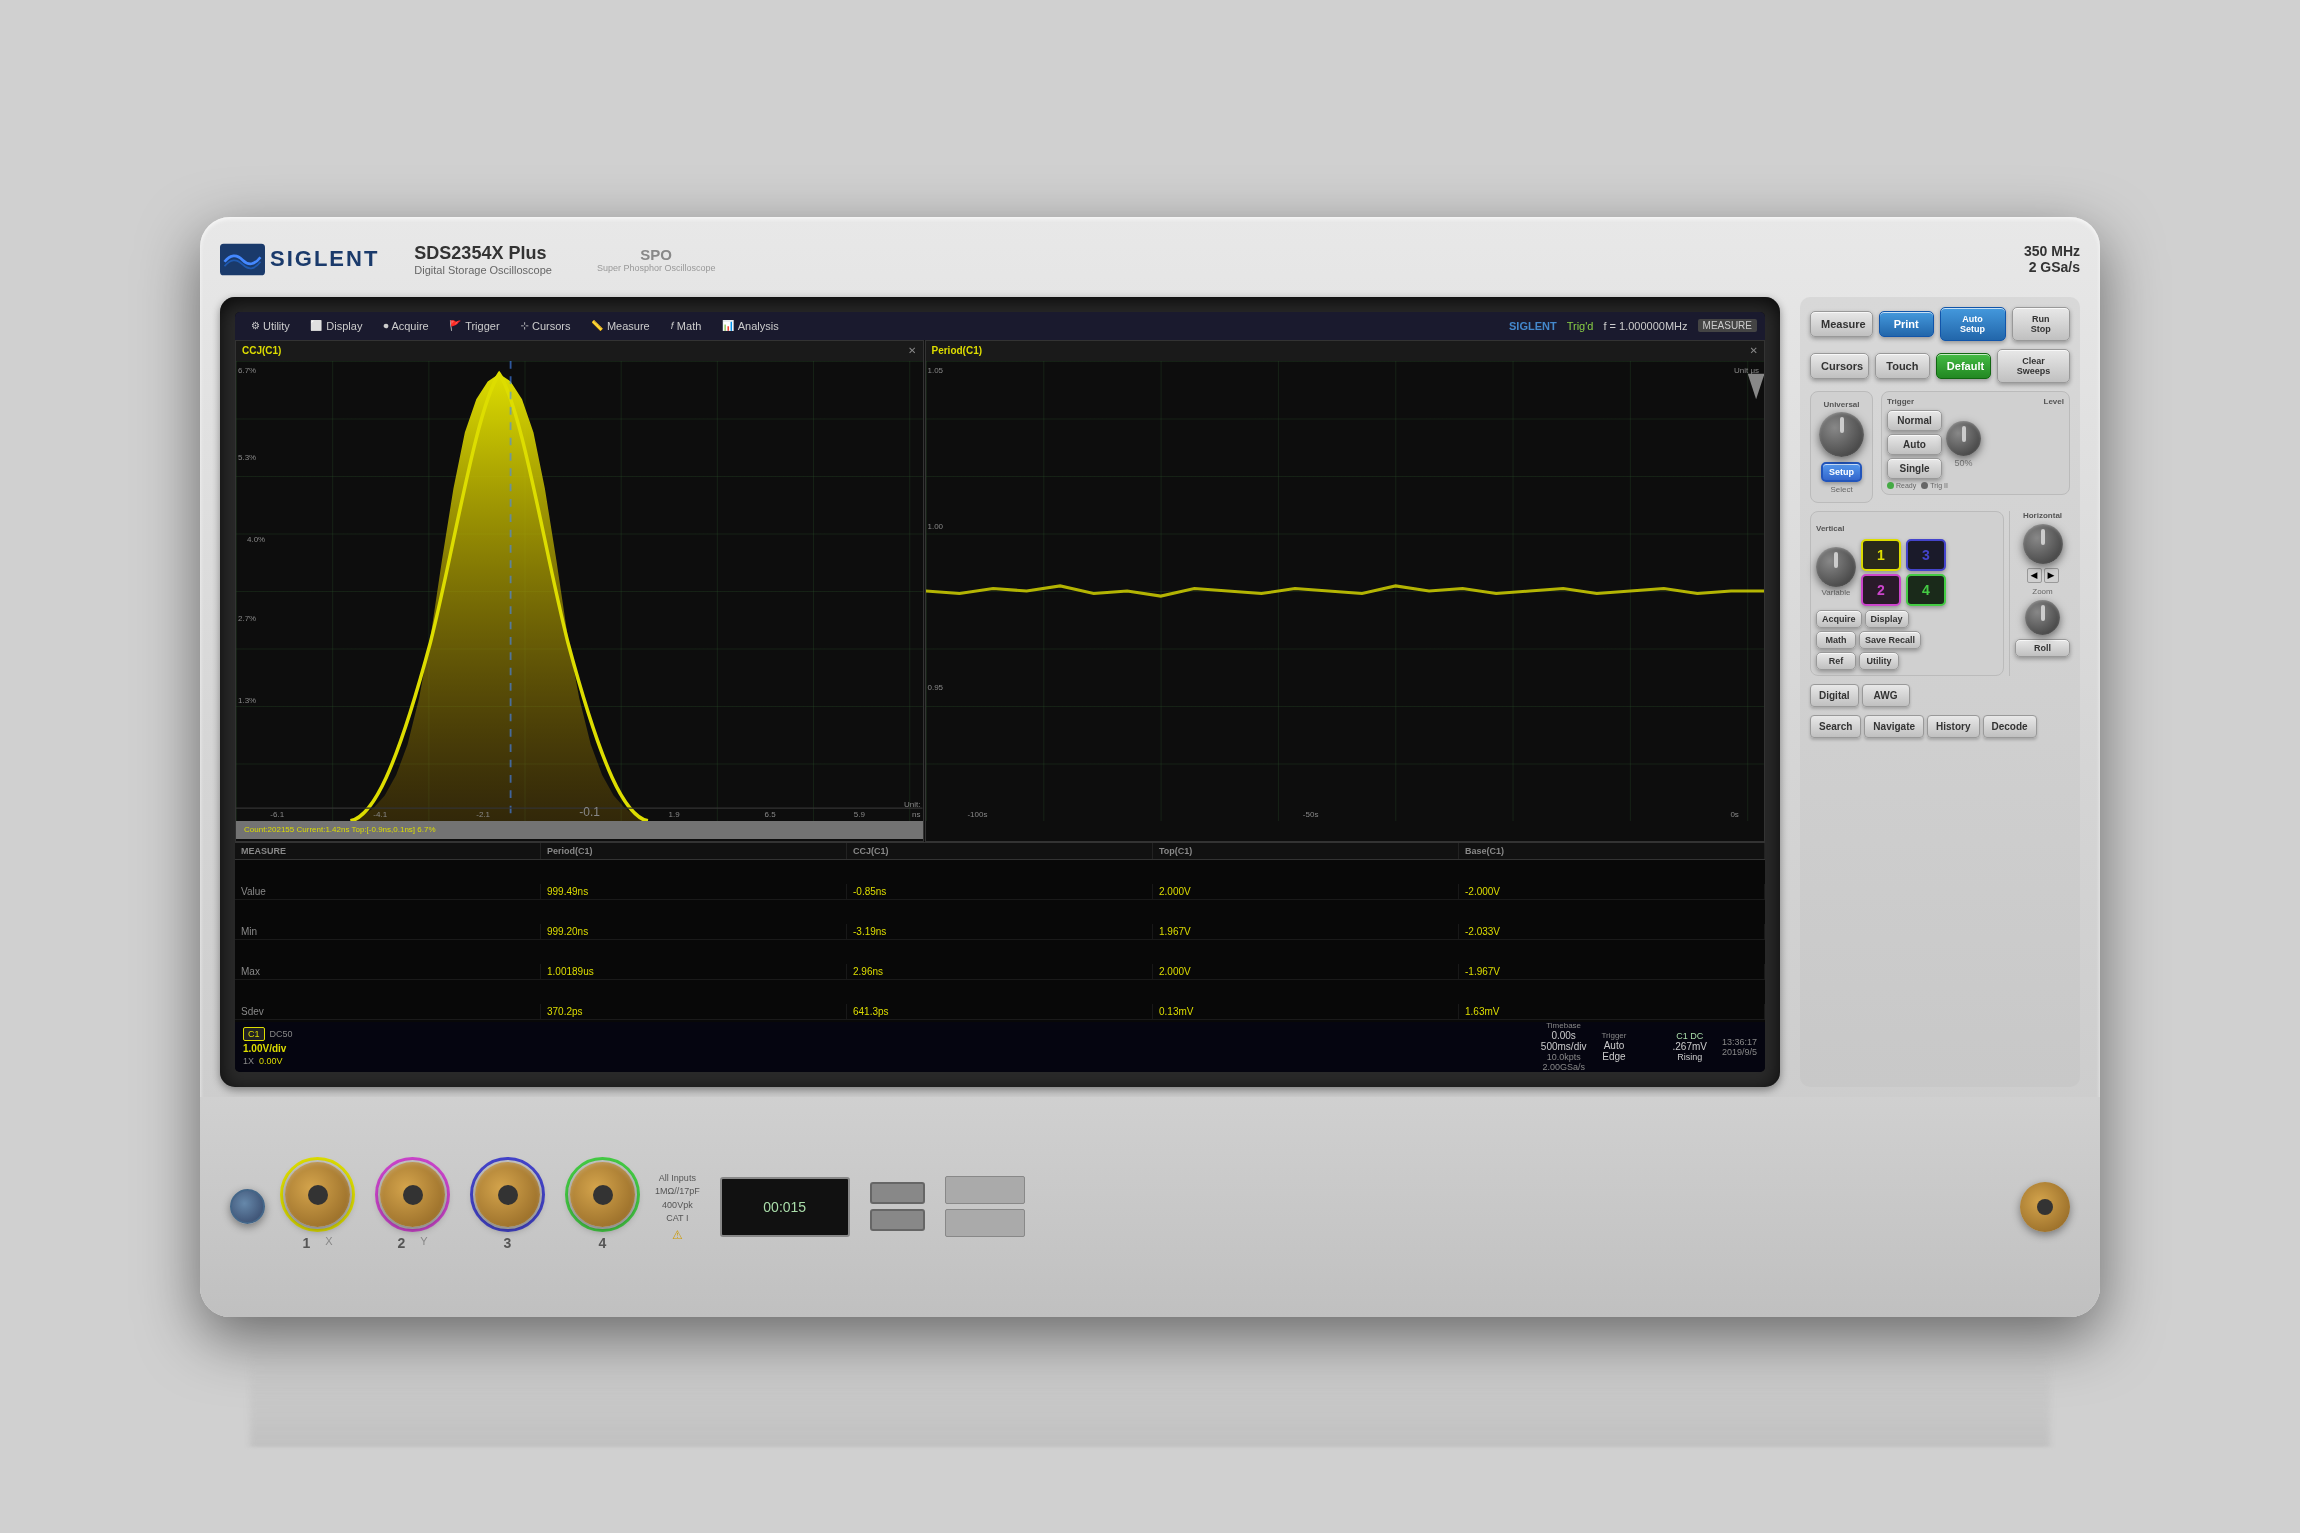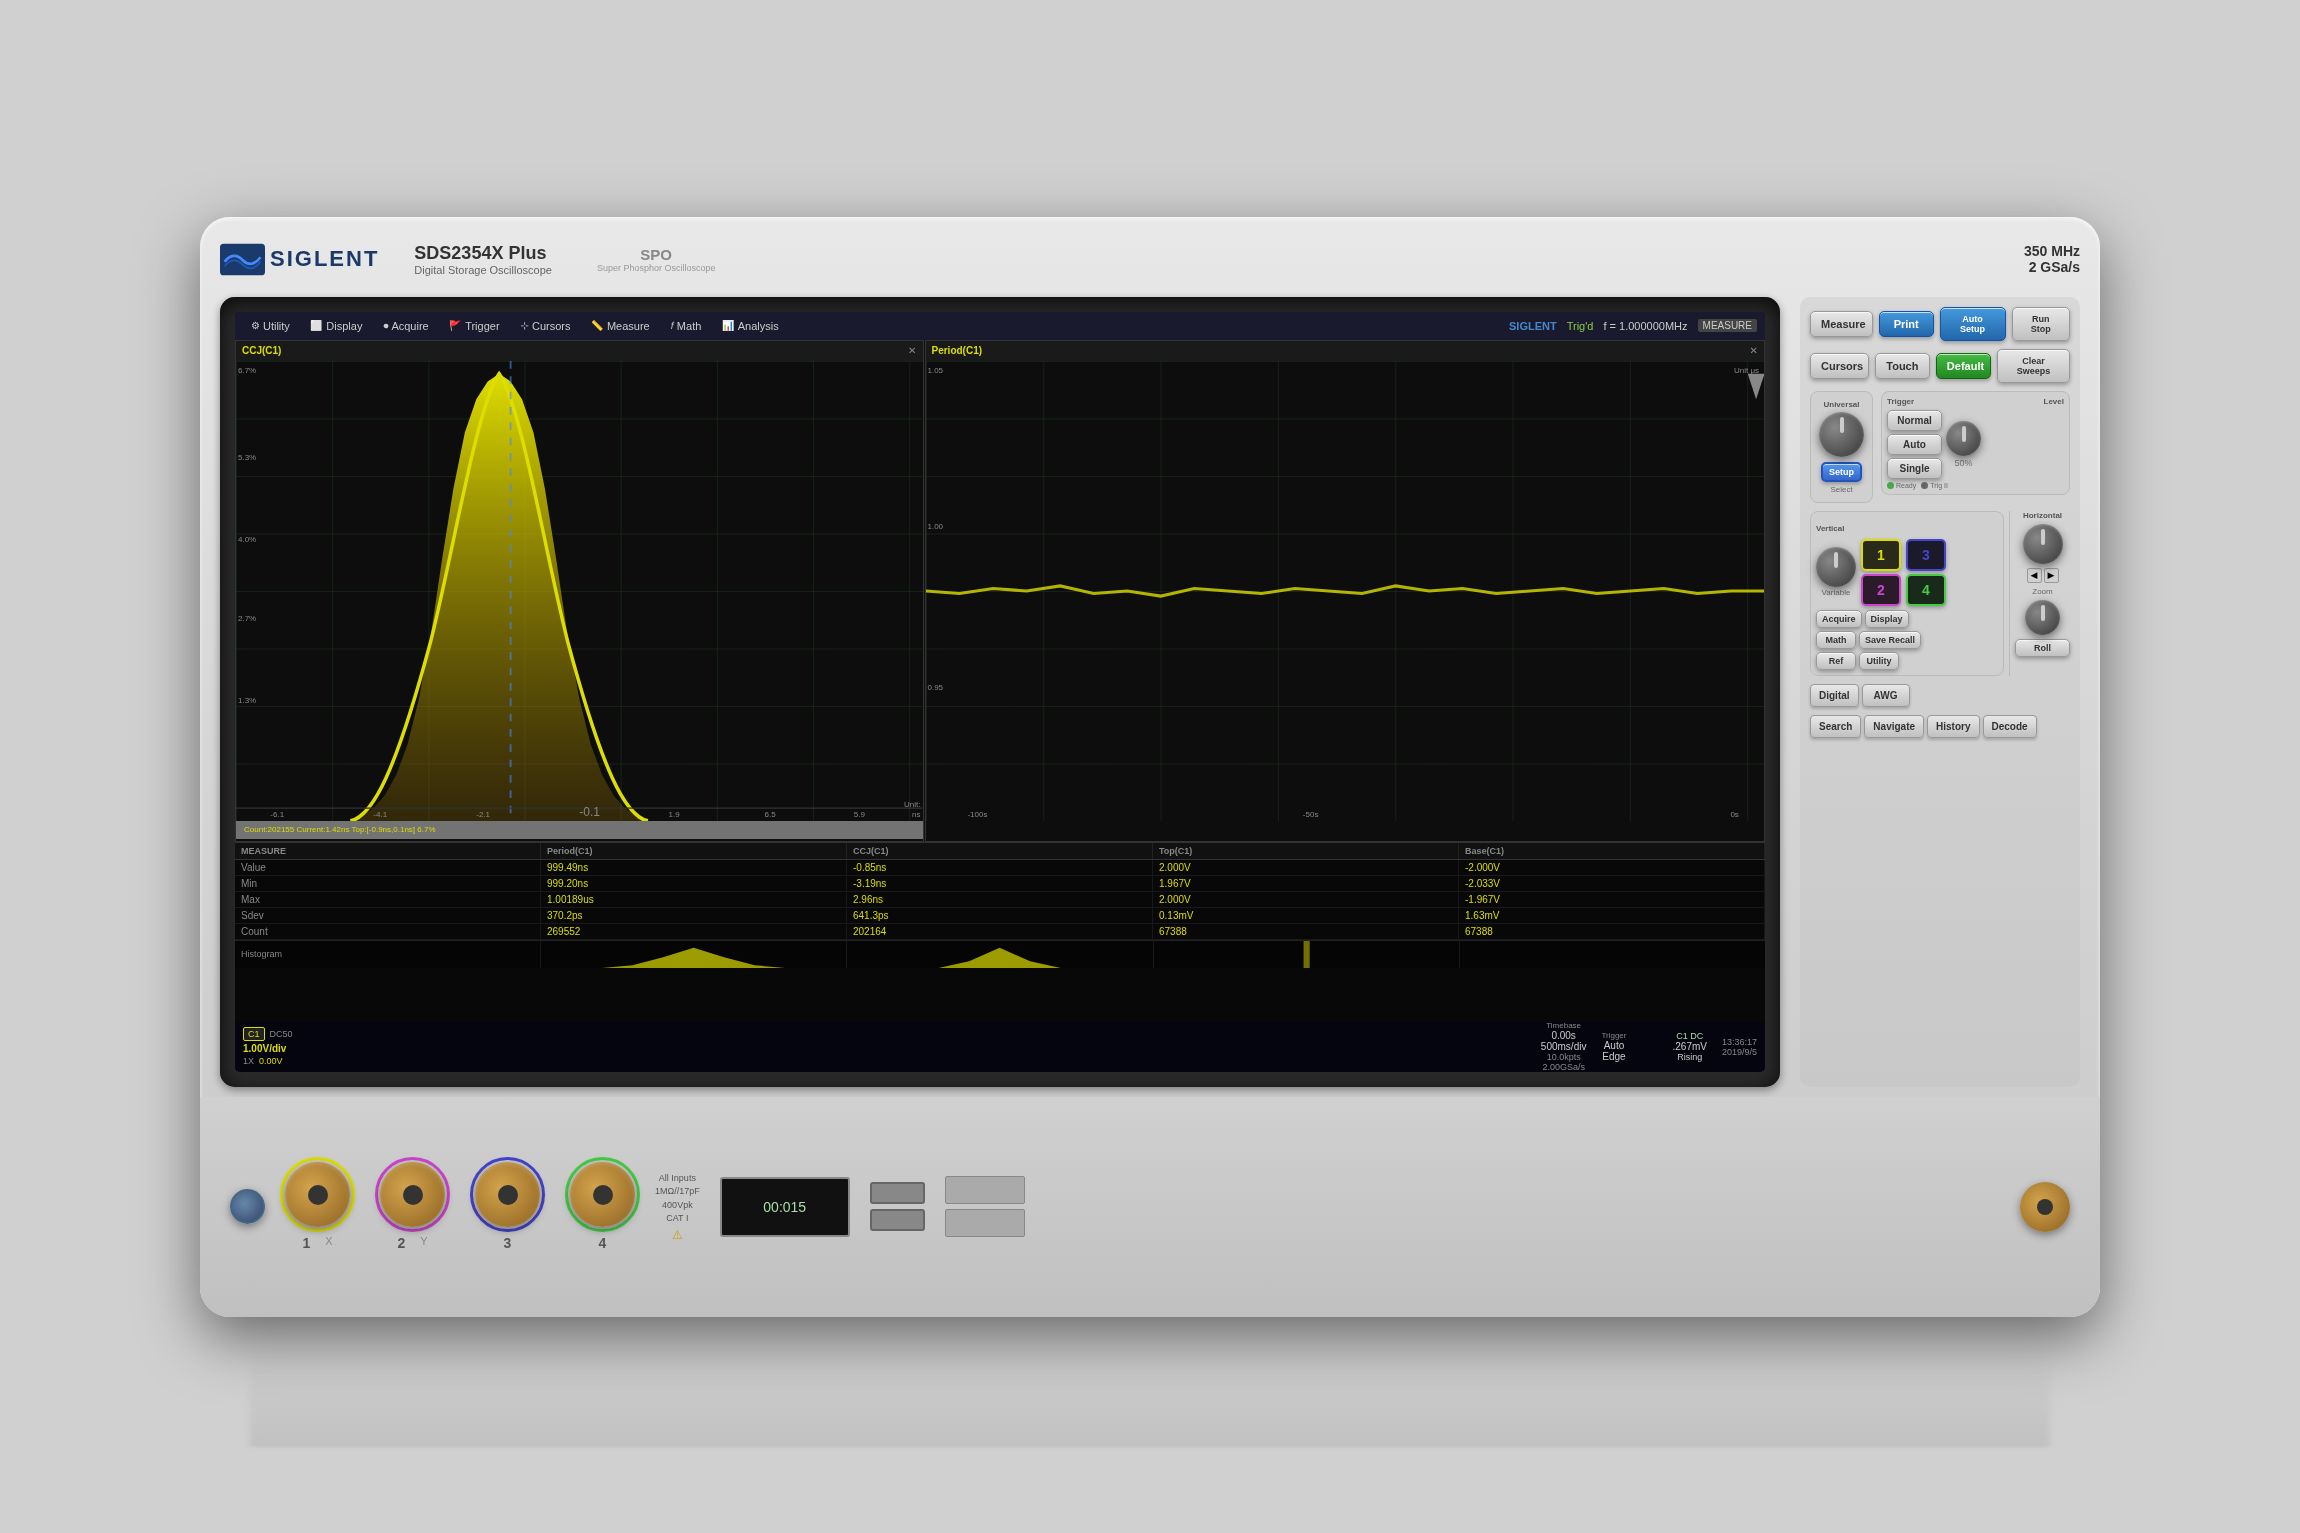--- a/index.html
+++ b/index.html
@@ -259,20 +259,21 @@
       font-size: 10px;
       color: #aaa;
       border-right: 1px solid #222;
     }
 
     .meas-col.header { color: #888; font-size: 9px; font-weight: bold; }
 
     .meas-row {
       display: flex;
       border-bottom: 1px solid #1a1a1a;
+      margin-top: 24px;
     }
 
     .meas-cell {
       flex: 1;
       padding: 2px 6px;
       font-size: 10px;
       color: #ccc;
       border-right: 1px solid #181818;
     }
 
@@ -607,21 +608,21 @@
               <div class="display-title-bar">
                 <span class="display-title">CCJ(C1)</span>
                 <span class="display-close">✕</span>
               </div>
 
               <div class="chart-area" style="position:relative; height: calc(100% - 40px);">
                 <div class="grid-overlay"></div>
 
                 <div style="position:absolute;left:2px;top:5px;color:#888;font-size:8px;">6.7%</div>
                 <div style="position:absolute;left:2px;top:20%;color:#888;font-size:8px;">5.3%</div>
-                <div style="position:absolute;left:2px;top:38%;color:#888;font-size:8px;">4.0%</div>
+                <div style="position:absolute;left:11px;top:38%;color:#888;font-size:8px;">4.0%</div>
                 <div style="position:absolute;left:2px;top:55%;color:#888;font-size:8px;">2.7%</div>
                 <div style="position:absolute;left:2px;top:73%;color:#888;font-size:8px;">1.3%</div>
 
                 <svg style="position:absolute;inset:0;width:100%;height:100%;" viewBox="0 0 300 180" preserveAspectRatio="none">
 
                   <defs>
                     <linearGradient id="histGrad" x1="0" y1="0" x2="0" y2="1">
                       <stop offset="0%" stop-color="#dddd00" stop-opacity="1"></stop>
                       <stop offset="100%" stop-color="#886600" stop-opacity="0.3"></stop>
                     </linearGradient>

